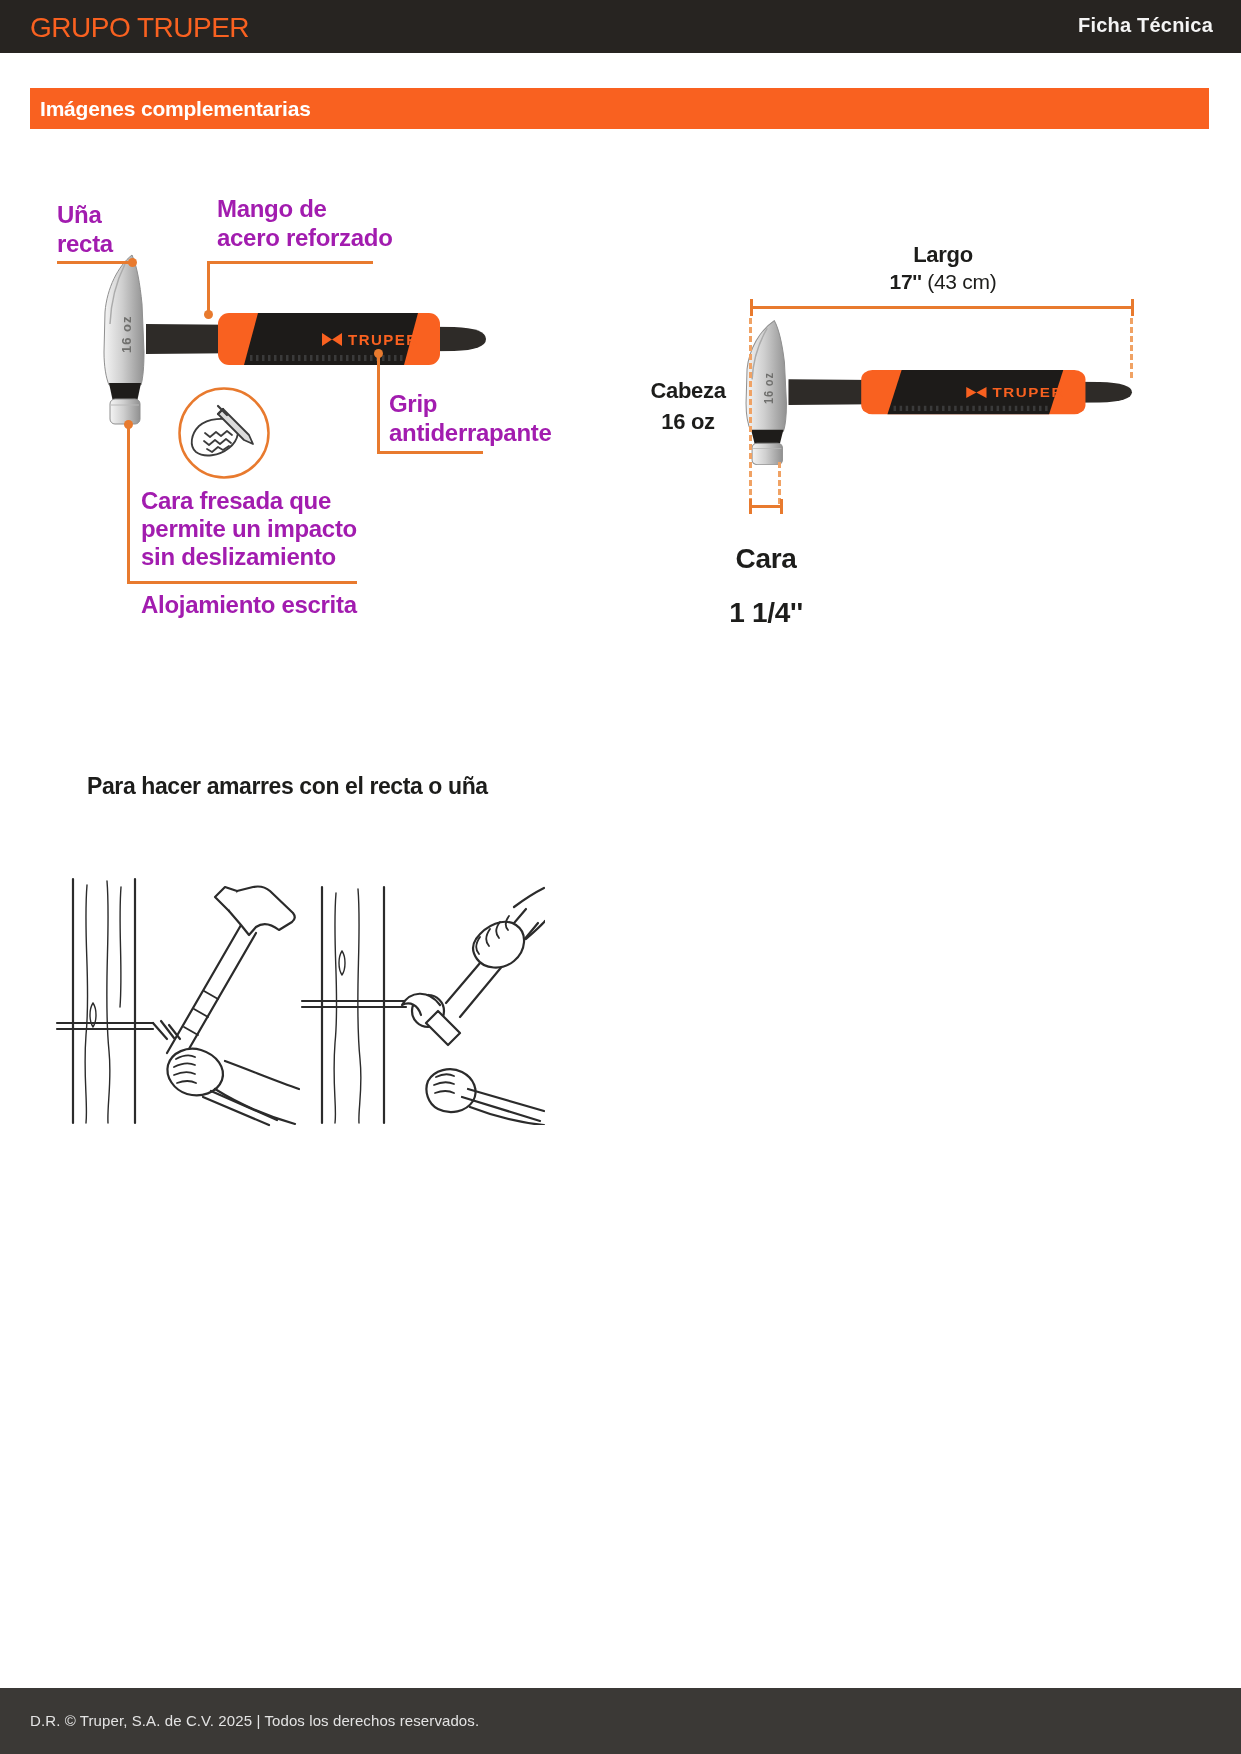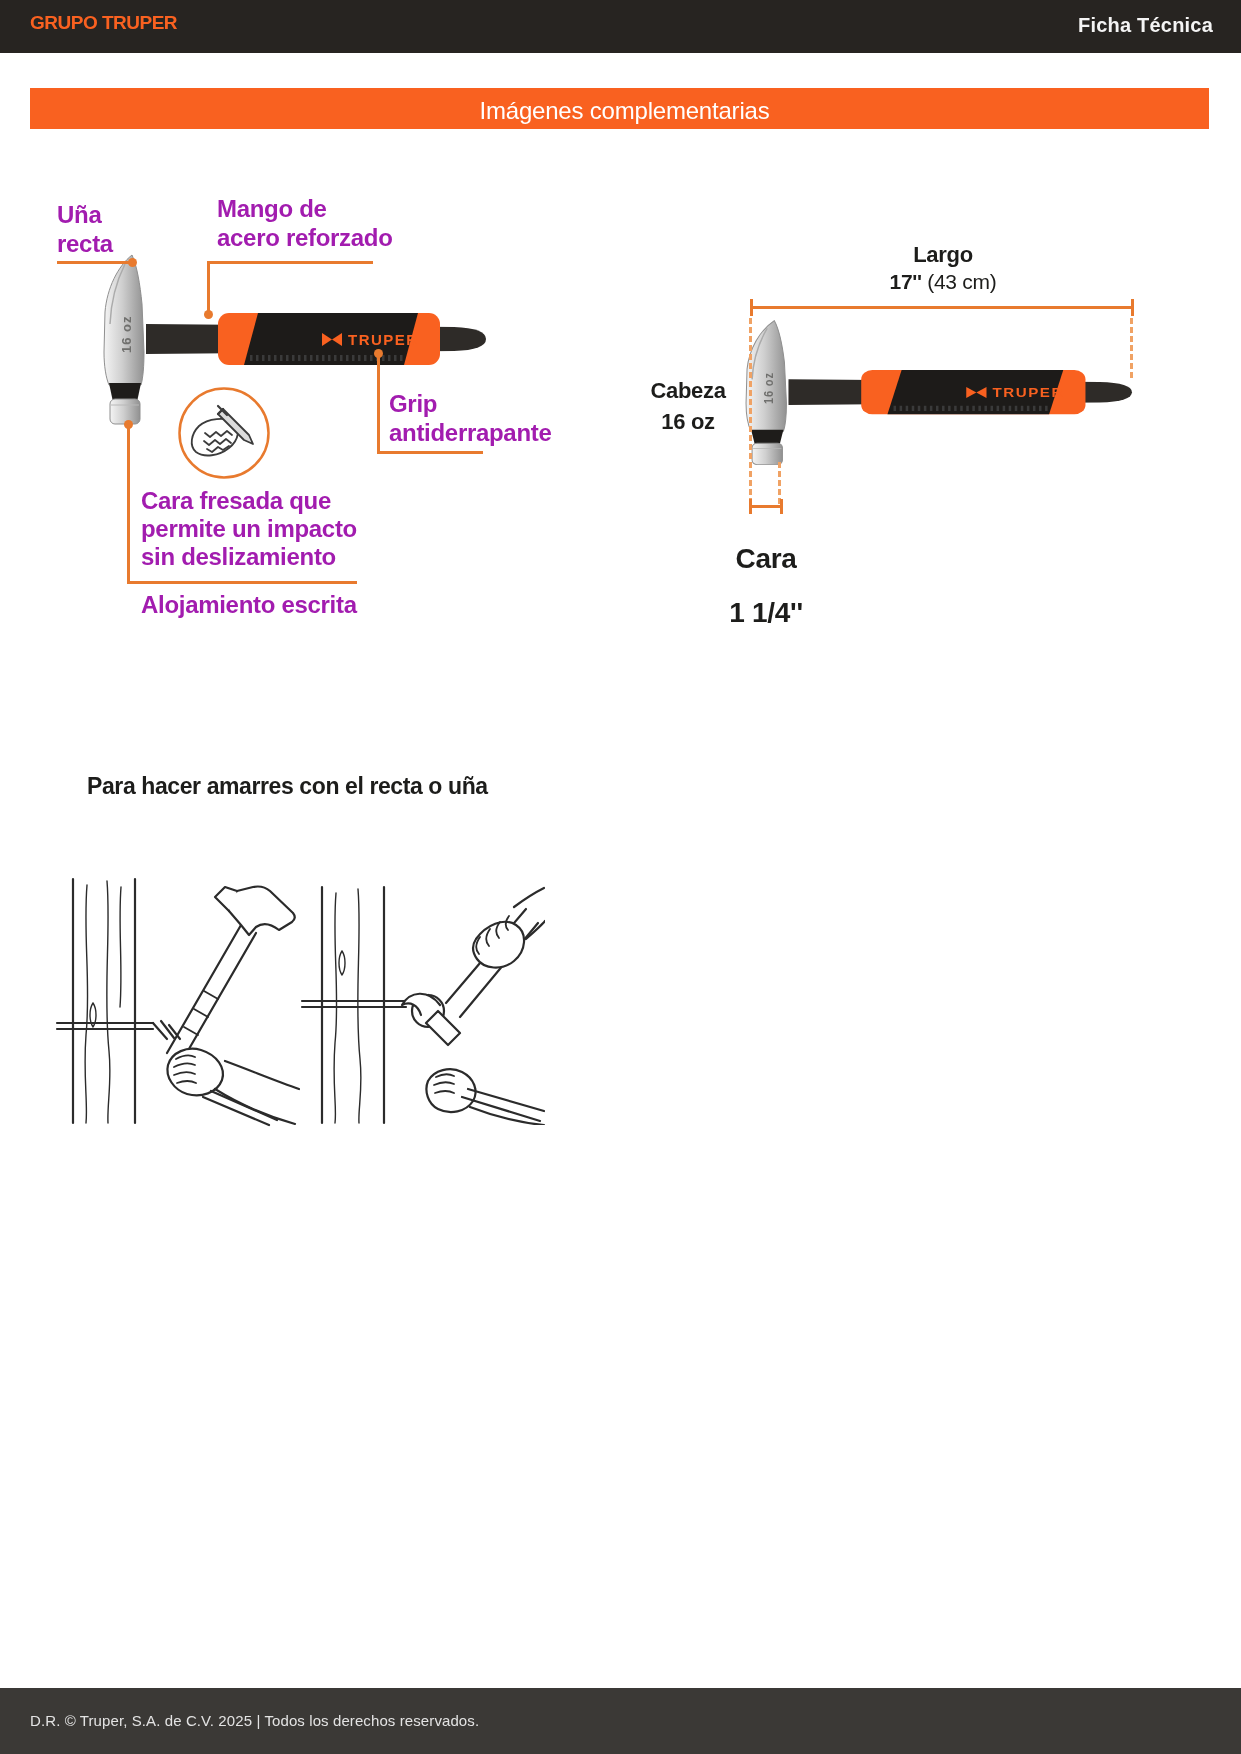--- a/index.html
+++ b/index.html
@@ -4,25 +4,25 @@
 <style>
   html,body{margin:0;padding:0;background:#888;}
   .page{
     position:relative;width:1241px;height:1754px;background:#ffffff;
     font-family:"Liberation Sans",sans-serif;overflow:hidden;margin:0 auto;
     color:#1d1d1b;
   }
   .abs{position:absolute;}
   
   .header{left:0;top:0;width:1241px;height:53px;background:#272421;}
-  .brand{left:30px;top:12px;font-size:19px;font-weight:bold;letter-spacing:-0.5px;color:#F96120;}
+  .brand{left:30px;top:12px;font-size:28px;font-weight:normal;letter-spacing:-0.5px;color:#F96120;}
   .doc-title{right:28px;top:14px;font-size:20px;font-weight:bold;color:#f4f4f4;letter-spacing:0.2px;}
   
   .banner{left:30px;top:88px;width:1179px;height:41px;background:#F96120;}
-  .banner span{display:block;padding:9px 0 0 10px;font-size:24px;font-weight:normal;color:#ffffff;letter-spacing:-0.2px;text-align:center;}
+  .banner span{display:block;padding:9px 0 0 10px;font-size:21px;font-weight:bold;color:#ffffff;letter-spacing:-0.2px;}
   
   .label{font-size:24px;line-height:29px;font-weight:bold;color:#a21caf;white-space:pre-line;letter-spacing:-0.3px;}
   .lh{height:3px;background:#E87A2E;}
   .lv{width:3px;background:#E87A2E;}
   .dot{width:9px;height:9px;border-radius:50%;background:#E87A2E;}
   .dash-v{width:0;border-left:3px dashed #F0A264;}
   .tick{width:3px;background:#E87A2E;}
   .dim-text{text-align:center;font-size:22px;line-height:29px;font-weight:bold;letter-spacing:-0.3px;white-space:pre-line;}
   .dim-value{text-align:center;font-size:21px;letter-spacing:-0.3px;}
   .dim-value .b{font-weight:bold;}

